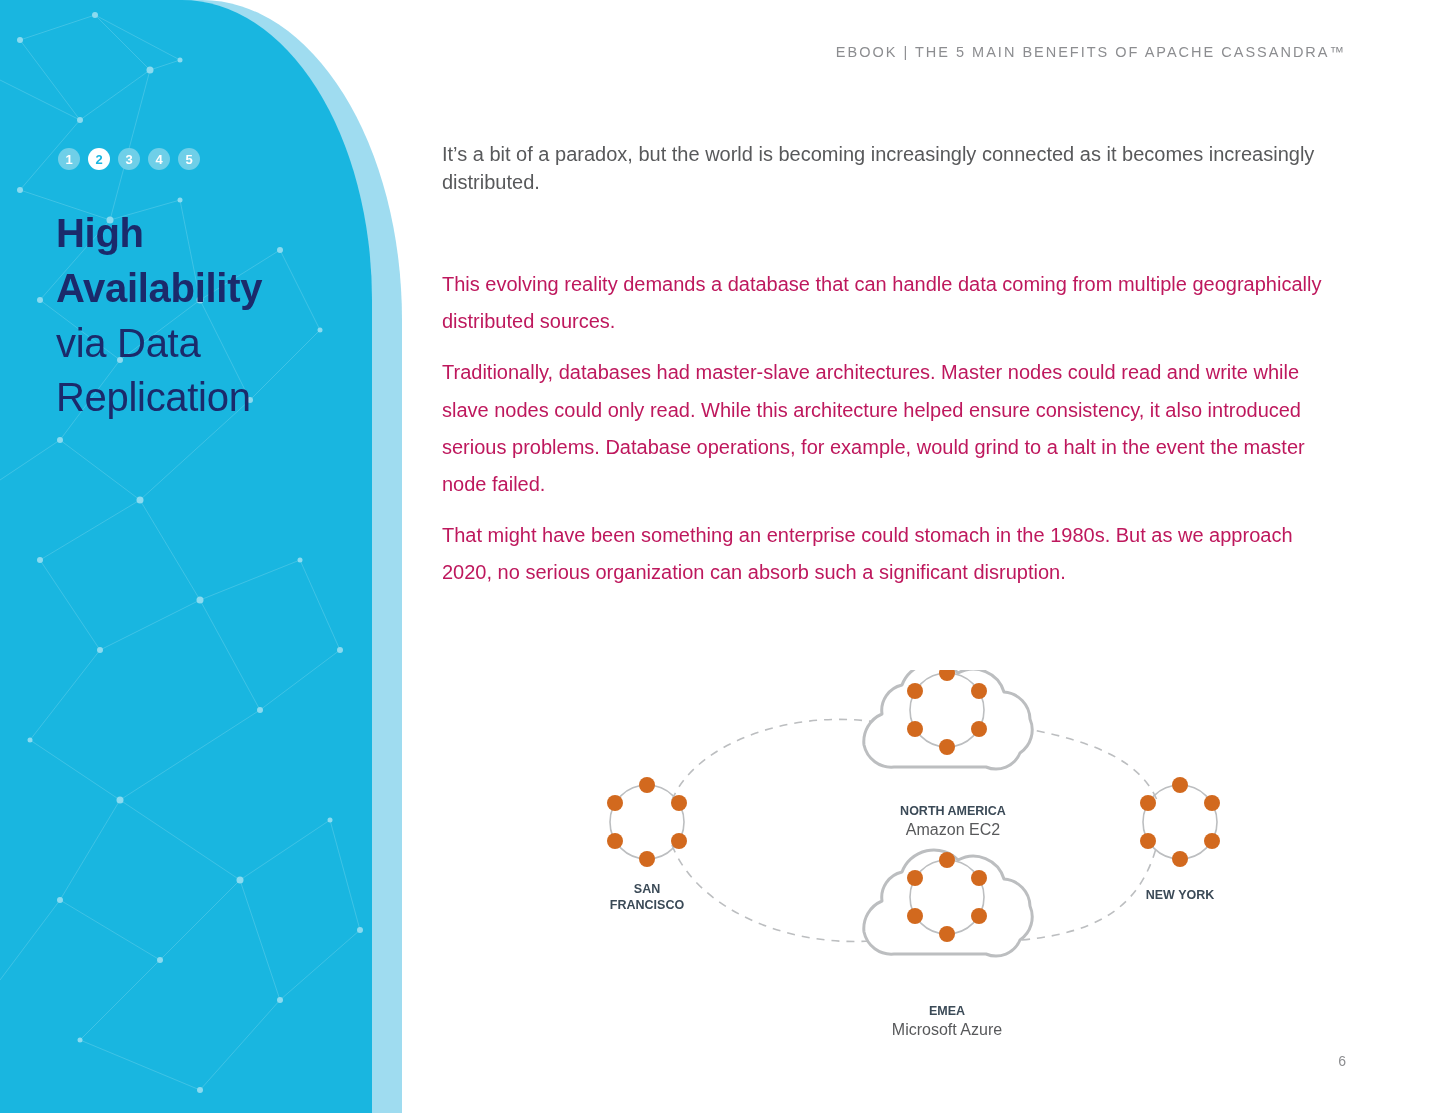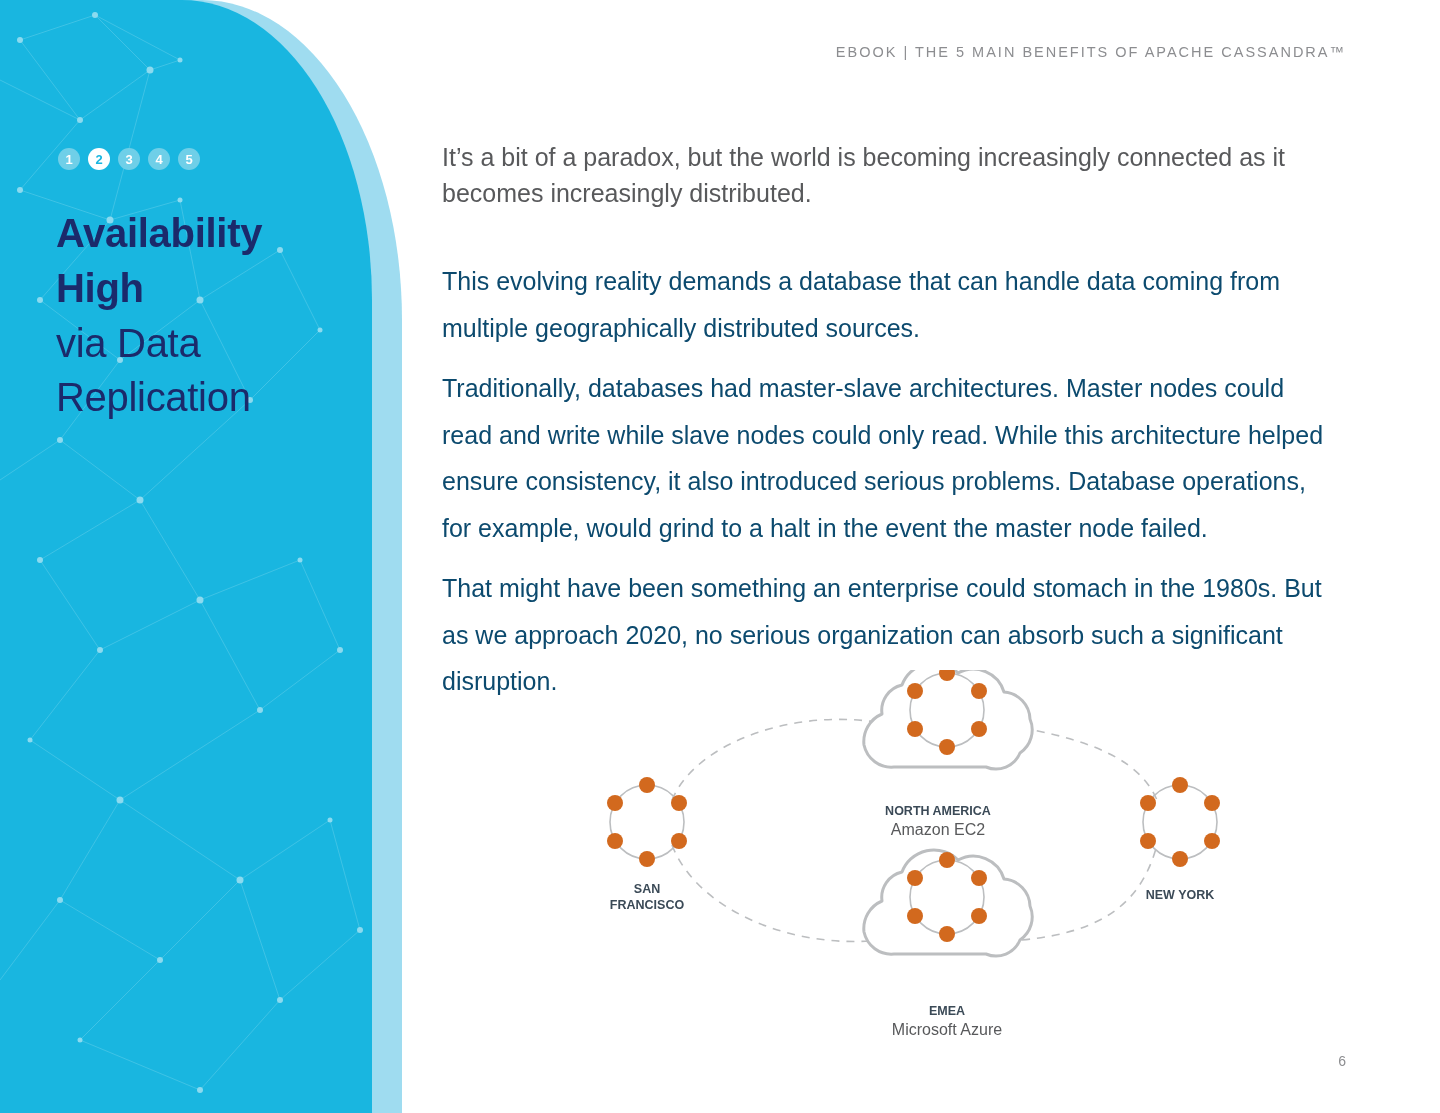--- a/index.html
+++ b/index.html
@@ -107,32 +107,32 @@
     letter-spacing: 2.0px;
     color: #8c8d90;
     text-transform: uppercase;
     white-space: nowrap;
   }
   .lede {
     position: absolute;
     left: 40px;
     top: 140px;
     width: 900px;
-    font-size: 25px;
+    font-size: 20px;
     line-height: 1.42;
     color: #58595b;
   }
   .body-copy {
     position: absolute;
     left: 40px;
-    top: 258px;
+    top: 266px;
     width: 892px;
-    font-size: 25px;
+    font-size: 20px;
     line-height: 1.86;
-    color: #0c4a6e;
+    color: #be185d;
   }
   .body-copy p {
     margin: 0 0 14px 0;
   }
 
   
   #diagram {
     position: absolute;
     left: 200px;
     top: 670px;
@@ -226,22 +226,22 @@
 
   <div class="num-row">
     <span class="num">1</span>
     <span class="num active">2</span>
     <span class="num">3</span>
     <span class="num">4</span>
     <span class="num">5</span>
   </div>
 
   <div class="panel-title">
+    <div class="strong">High</div>
     <div class="strong">Availability</div>
-    <div class="strong">High</div>
     <div class="light">via Data</div>
     <div class="light">Replication</div>
   </div>
 </div>
 
 <div id="content">
 
   <div class="eyebrow">EBOOK | THE 5 MAIN BENEFITS OF APACHE CASSANDRA™</div>
 
   <div class="lede">It’s a bit of a paradox, but the world is becoming increasingly connected as it becomes increasingly distributed.</div>
@@ -330,21 +330,21 @@
           <circle cx="345" cy="190" r="8"></circle>
           <circle cx="377" cy="208" r="8"></circle>
           <circle cx="377" cy="246" r="8"></circle>
           <circle cx="345" cy="264" r="8"></circle>
           <circle cx="313" cy="246" r="8"></circle>
           <circle cx="313" cy="208" r="8"></circle>
         </g>
       </g>
     </svg>
 
-    <div class="dg-label" style="left:236px; top:134px; width:200px;">
+    <div class="dg-label" style="left:251px; top:134px; width:200px;">
       <span>NORTH AMERICA</span>
       <span class="dg-sub">Amazon EC2</span>
     </div>
 
     <div class="dg-label" style="left:-55px; top:212px; width:200px;">
       <span>SAN</span>
       <span style="display:block;">FRANCISCO</span>
     </div>
 
     <div class="dg-label" style="left:478px; top:218px; width:200px;">

